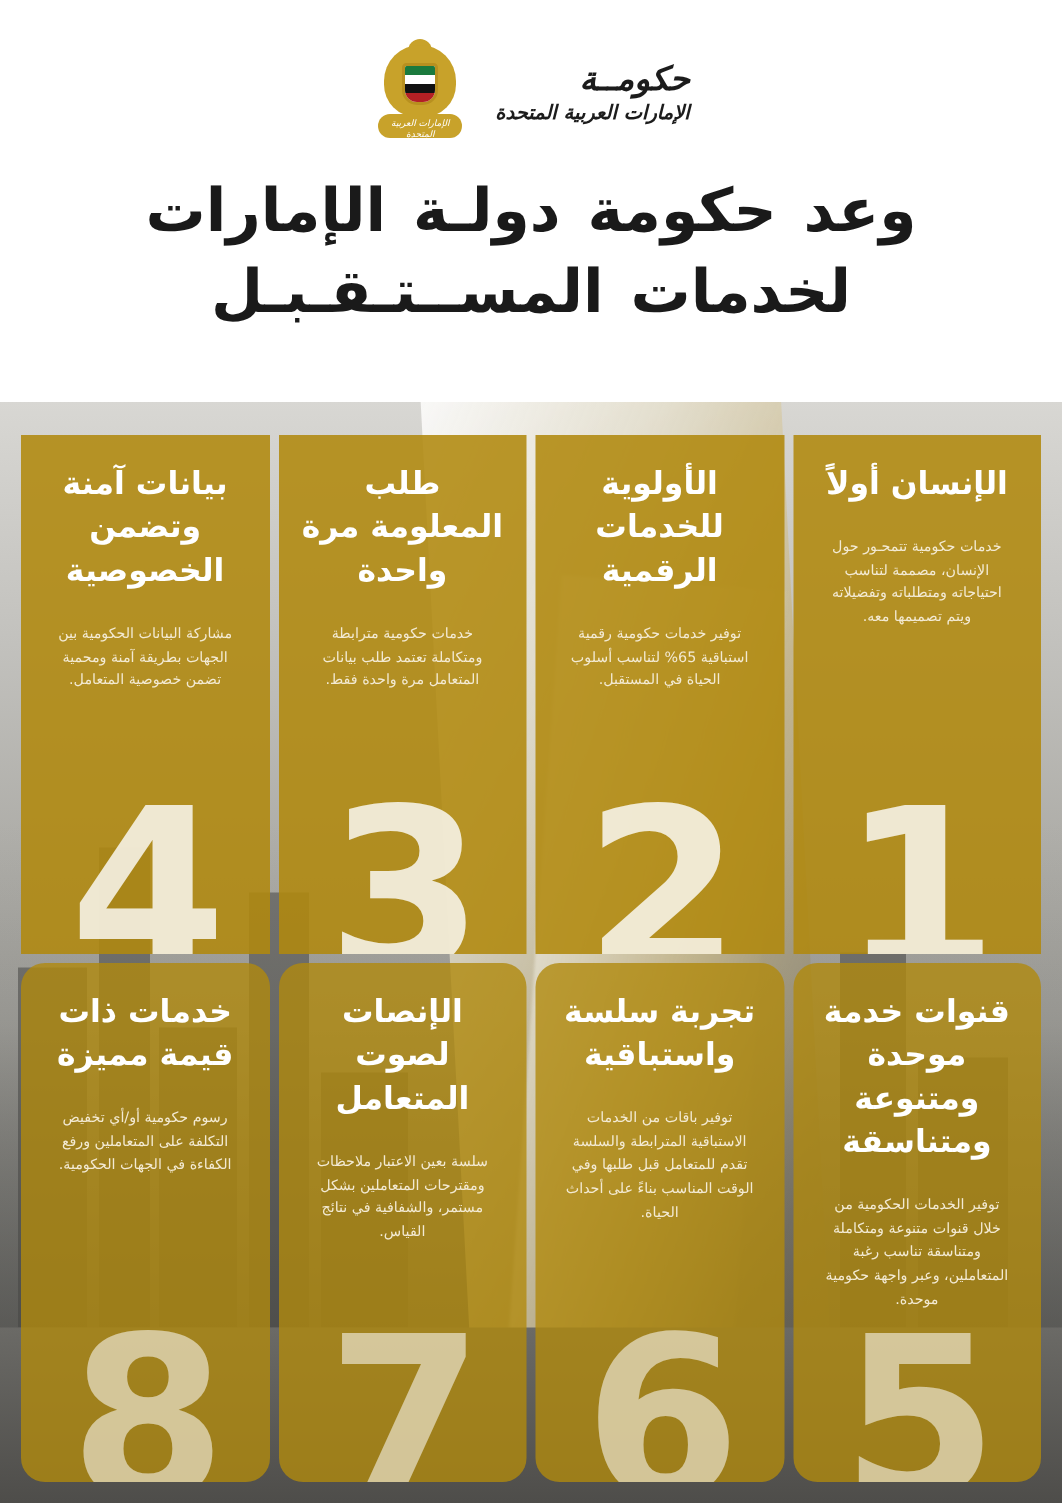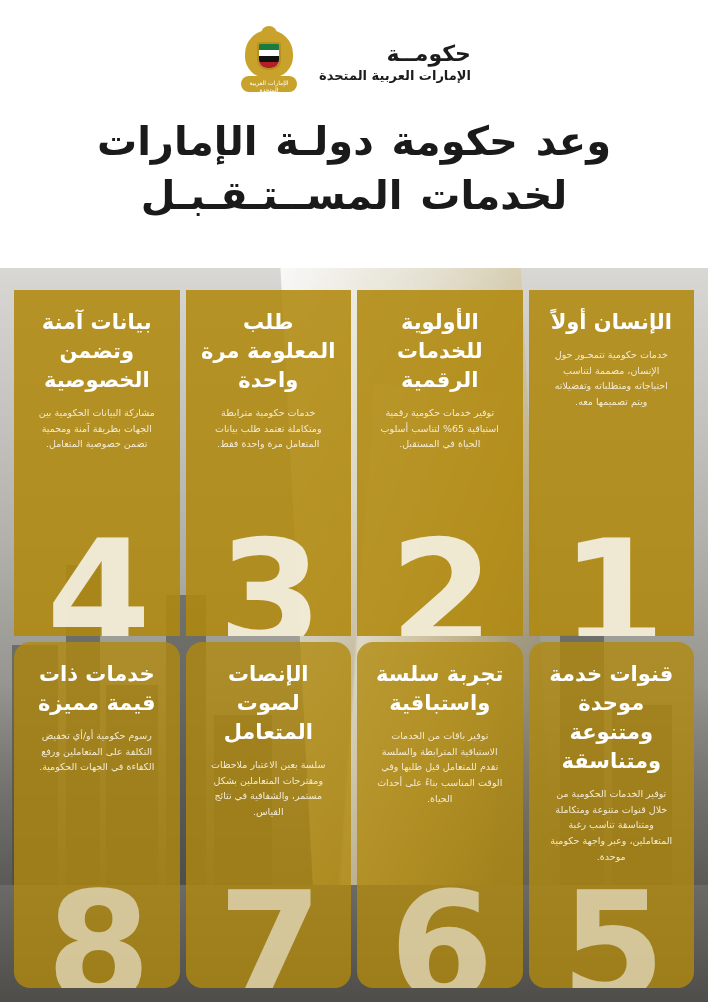--- a/index.html
+++ b/index.html
@@ -27,20 +27,21 @@
     background: #ffffff;
   }
 
   .emblem-row {
     display: flex;
     flex-direction: row;
     align-items: center;
     justify-content: center;
     gap: 18px;
     padding-top: 26px;
+    font-style: italic;
   }
 
   .emblem {
     width: 64px;
     height: 72px;
     position: relative;
     flex: 0 0 auto;
   }
   .emblem .falcon-body {
     position: absolute;
@@ -189,21 +190,21 @@
     color: #ffffff;
     font-size: 21px;
     font-weight: bold;
     line-height: 1.38;
     letter-spacing: .3px;
   }
   .card p {
     color: #f3ead3;
     font-size: 9.5px;
     line-height: 1.65;
-    margin-top: 10px;
+    margin-top: 20px;
     padding: 0 4px;
   }
   .card .num {
     position: absolute;
     left: 0; right: 0;
     bottom: -34px;
     text-align: center;
     font-size: 150px;
     font-weight: bold;
     color: rgba(255,255,255,0.80);

